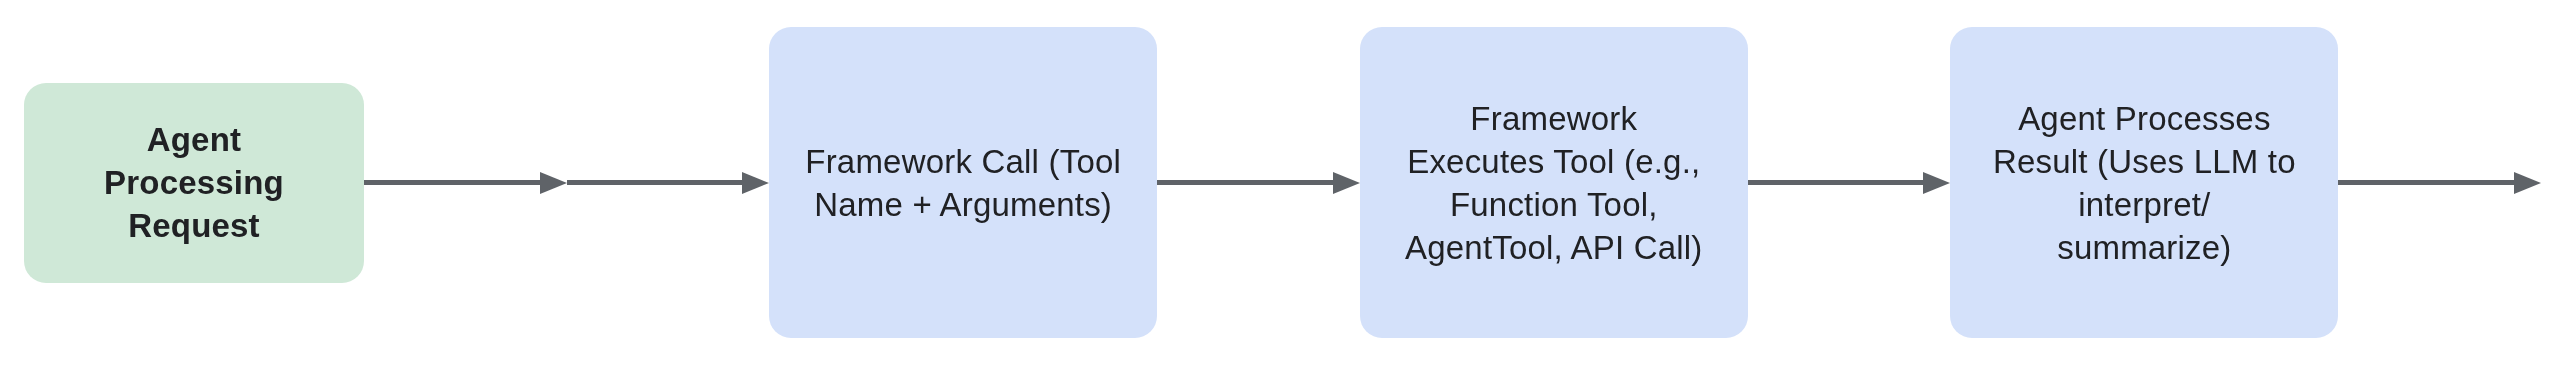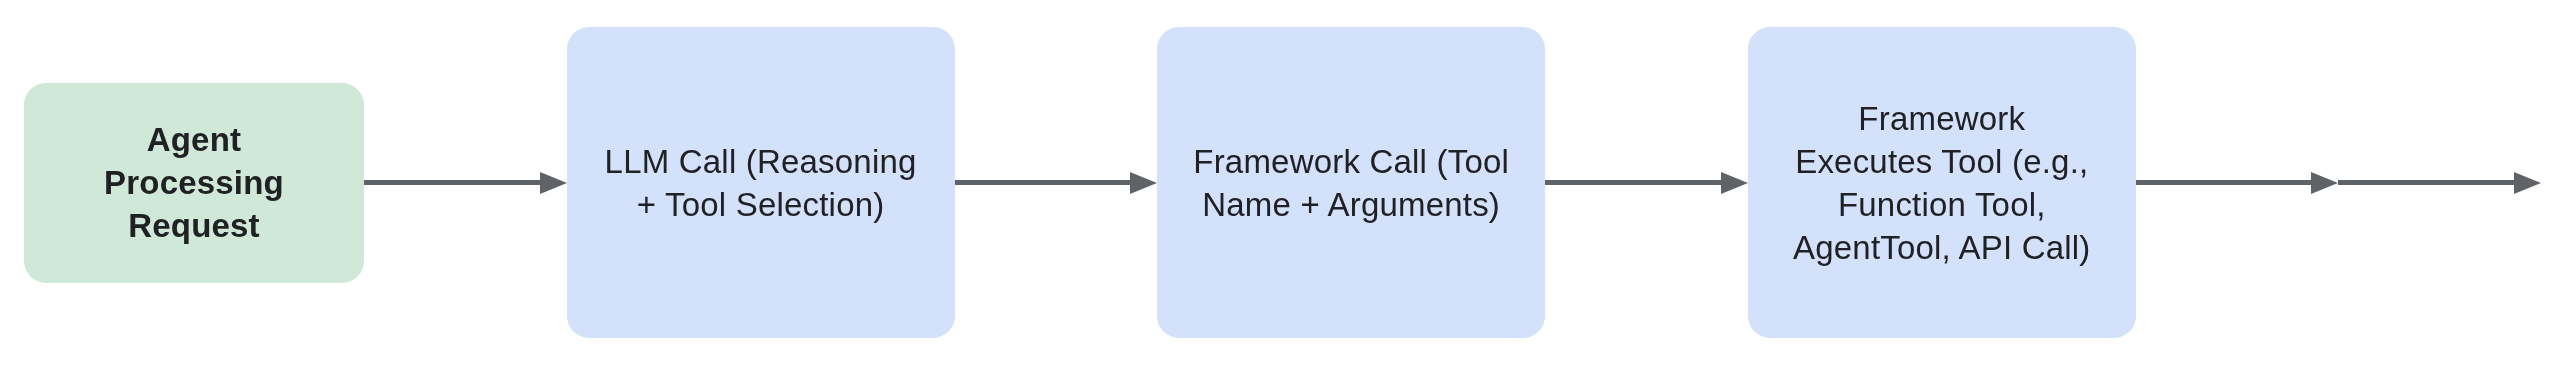--- a/index.html
+++ b/index.html
@@ -76,24 +76,20 @@
     <span class="label">Agent
 Processing
 Request</span>
   </div>
 
   <div class="edge">
     <div class="shaft"></div>
     <div class="head"></div>
   </div>
 
-  <div class="node process">
-    <span class="label">LLM Call (Reasoning
-+ Tool Selection)</span>
-  </div>
 
   <div class="edge">
     <div class="shaft"></div>
     <div class="head"></div>
   </div>
 
   <div class="node process">
     <span class="label">Framework Call (Tool
 Name + Arguments)</span>
   </div>
@@ -108,20 +104,26 @@
 Executes Tool (e.g.,
 Function Tool,
 AgentTool, API Call)</span>
   </div>
 
   <div class="edge">
     <div class="shaft"></div>
     <div class="head"></div>
   </div>
 
+  <div class="node process">
+    <span class="label">Agent Processes
+Result (Uses LLM to
+interpret/
+summarize)</span>
+  </div>
 
   <div class="edge">
     <div class="shaft"></div>
     <div class="head"></div>
   </div>
 
 
 </div>
 
 

